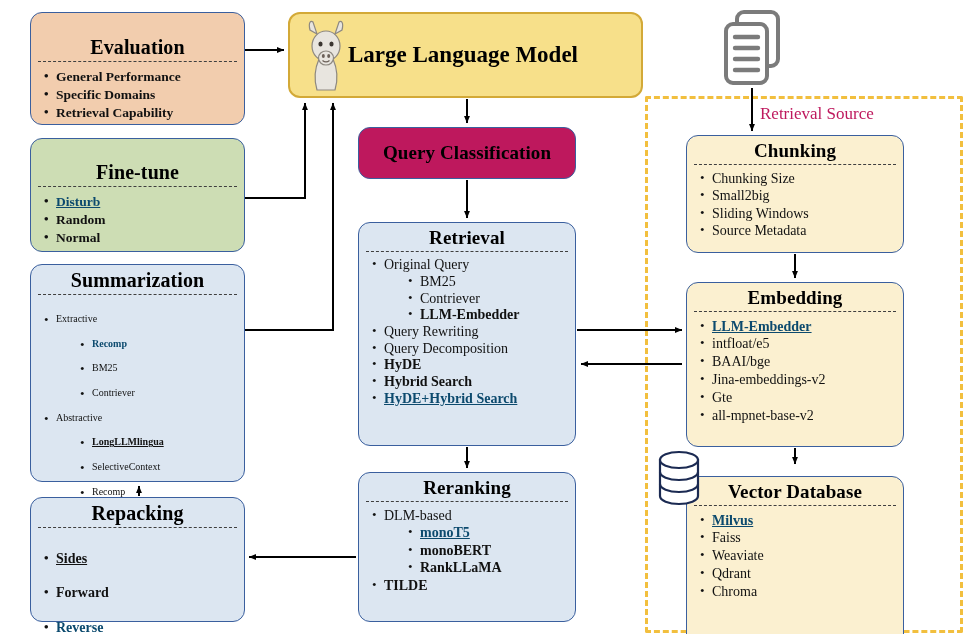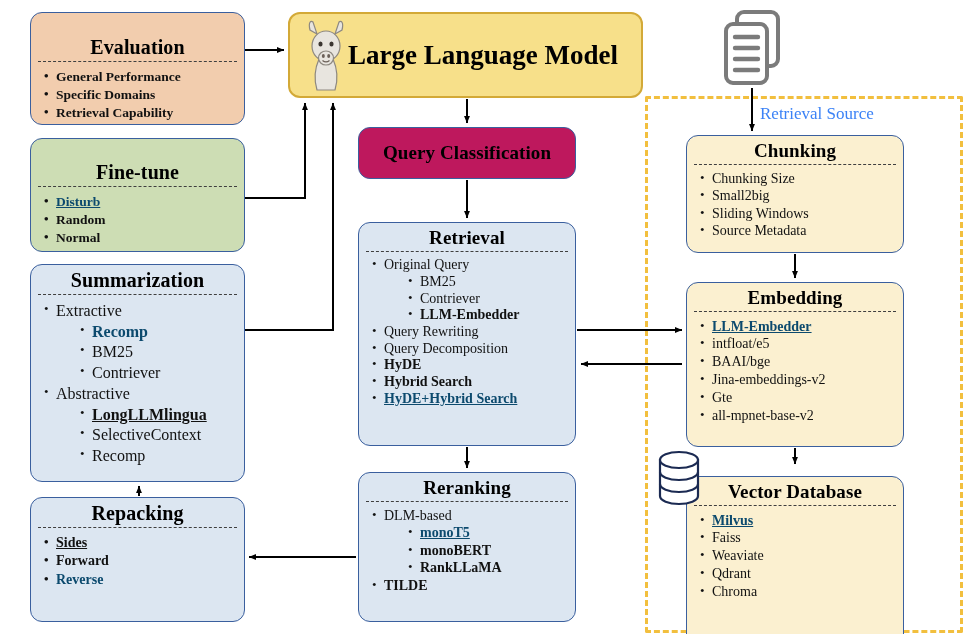--- a/index.html
+++ b/index.html
@@ -28,29 +28,29 @@
   #eval{left:30px;top:12px;width:215px;height:113px;background:#f2cdae;}
   #eval .hdr{font-size:20px;padding-top:23px;}
   #eval li{font-size:13.5px;font-weight:bold;margin-top:2px;}
 
   #finetune{left:30px;top:138px;width:215px;height:114px;background:#cdddb4;}
   #finetune .hdr{font-size:20px;padding-top:22px;}
   #finetune li{font-size:13.5px;font-weight:bold;margin-top:2px;}
 
   #summ{left:30px;top:264px;width:215px;height:218px;}
   #summ .hdr{font-size:20px;padding-top:4px;}
-  #summ li{font-size:16px;margin-top:2px;}
+  #summ li{font-size:10px;margin-top:13px;}
 
   #repack{left:30px;top:497px;width:215px;height:125px;}
   #repack .hdr{font-size:20px;padding-top:4px;}
-  #repack li{font-size:14px;font-weight:bold;margin-top:2px;}
+  #repack li{font-size:14px;font-weight:bold;margin-top:18px;}
 
   #llm{left:288px;top:12px;width:355px;height:86px;background:#f7e08a;
        border:2px solid #d3a937;display:flex;align-items:center;}
-  #llm .title{font-size:27px;font-weight:bold;margin-left:58px;}
+  #llm .title{font-size:23px;font-weight:bold;margin-left:58px;}
 
   #qclass{left:358px;top:127px;width:218px;height:52px;background:#be185d;
           display:flex;align-items:center;justify-content:center;}
   #qclass .hdr{font-size:19px;}
 
   #retr{left:358px;top:222px;width:218px;height:224px;}
   #retr .hdr{font-size:19px;padding-top:4px;}
   #retr li{font-size:14px;margin-top:0.3px;}
 
   #rerank{left:358px;top:472px;width:218px;height:150px;}
@@ -66,21 +66,21 @@
   #embed li{font-size:14px;margin-top:1.5px;}
 
   #vdb{left:686px;top:476px;width:218px;height:193px;background:#fbf0d0;}
   #vdb .hdr{font-size:19px;padding-top:4px;}
   #vdb li{font-size:14px;margin-top:1.5px;}
 
   
   #rsrc{position:absolute;left:645px;top:96px;width:312px;height:531px;
         border:3px dashed #f2bf3e;border-radius:2px;z-index:1;}
   #rsrc-label{position:absolute;left:760px;top:104px;font-size:17px;
-              color:#3b82f6;z-index:2;}
+              color:#be185d;z-index:2;}
 
   
   #docicon{position:absolute;left:720px;top:8px;width:64px;height:80px;z-index:4;}
   #dbicon{position:absolute;left:655px;top:448px;width:48px;height:60px;z-index:4;}
   #llama{position:absolute;left:300px;top:18px;width:52px;height:74px;z-index:5;}
 
   
   #wires{position:absolute;left:0;top:0;width:972px;height:634px;z-index:2;}
 </style>
 </head>

